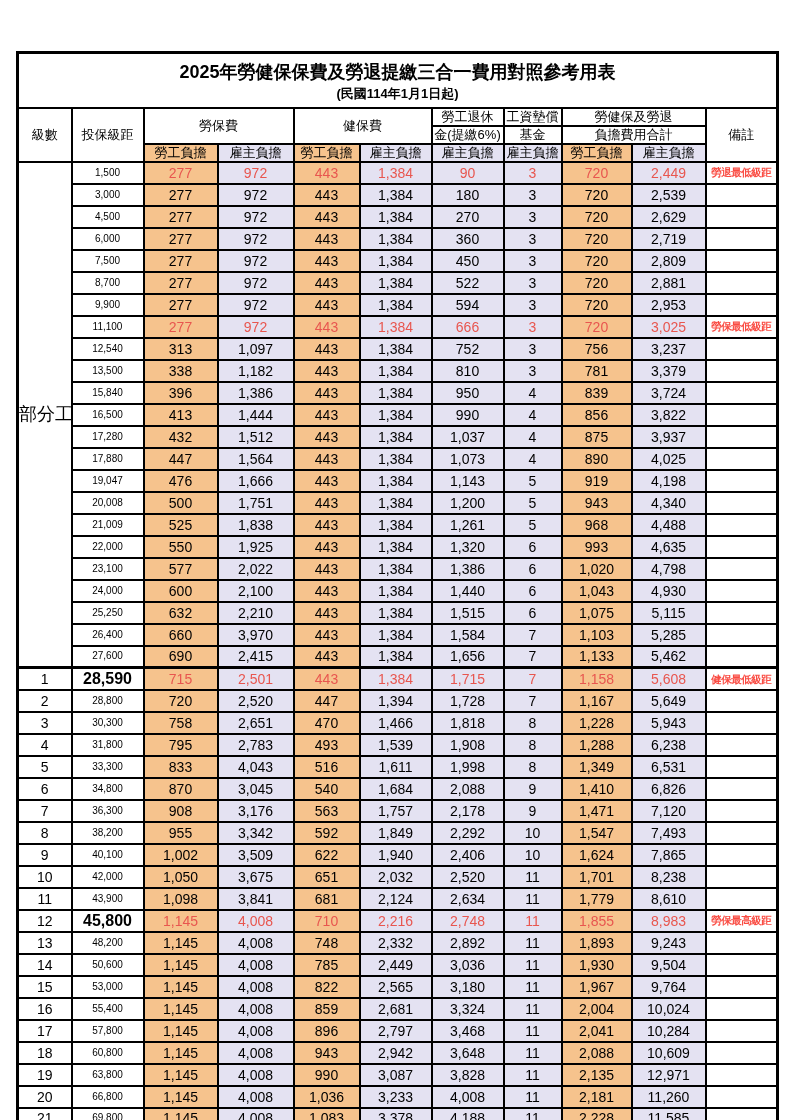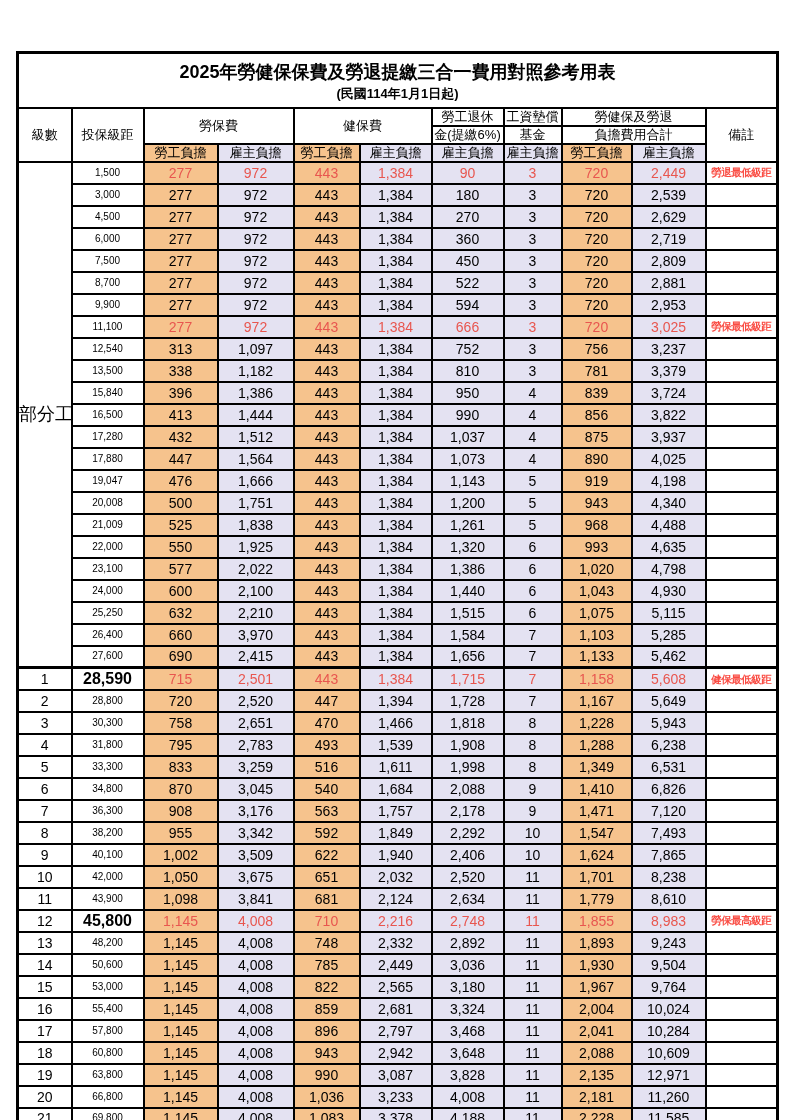--- a/index.html
+++ b/index.html
@@ -420,21 +420,21 @@
           <td class="value-cell c-lav">1,908</td>
           <td class="value-cell c-lav">8</td>
           <td class="value-cell c-orange">1,288</td>
           <td class="value-cell c-lav">6,238</td>
           <td class="remark-cell"></td>
         </tr>
         <tr>
           <td class="level-cell">5</td>
           <td class="bracket-cell">33,300</td>
           <td class="value-cell c-orange">833</td>
-          <td class="value-cell c-lav">3,259</td>
+          <td class="value-cell c-lav">4,043</td>
           <td class="value-cell c-orange">516</td>
           <td class="value-cell c-lav">1,611</td>
           <td class="value-cell c-lav">1,998</td>
           <td class="value-cell c-lav">8</td>
           <td class="value-cell c-orange">1,349</td>
           <td class="value-cell c-lav">6,531</td>
           <td class="remark-cell"></td>
         </tr>
         <tr>
           <td class="level-cell">6</td>

